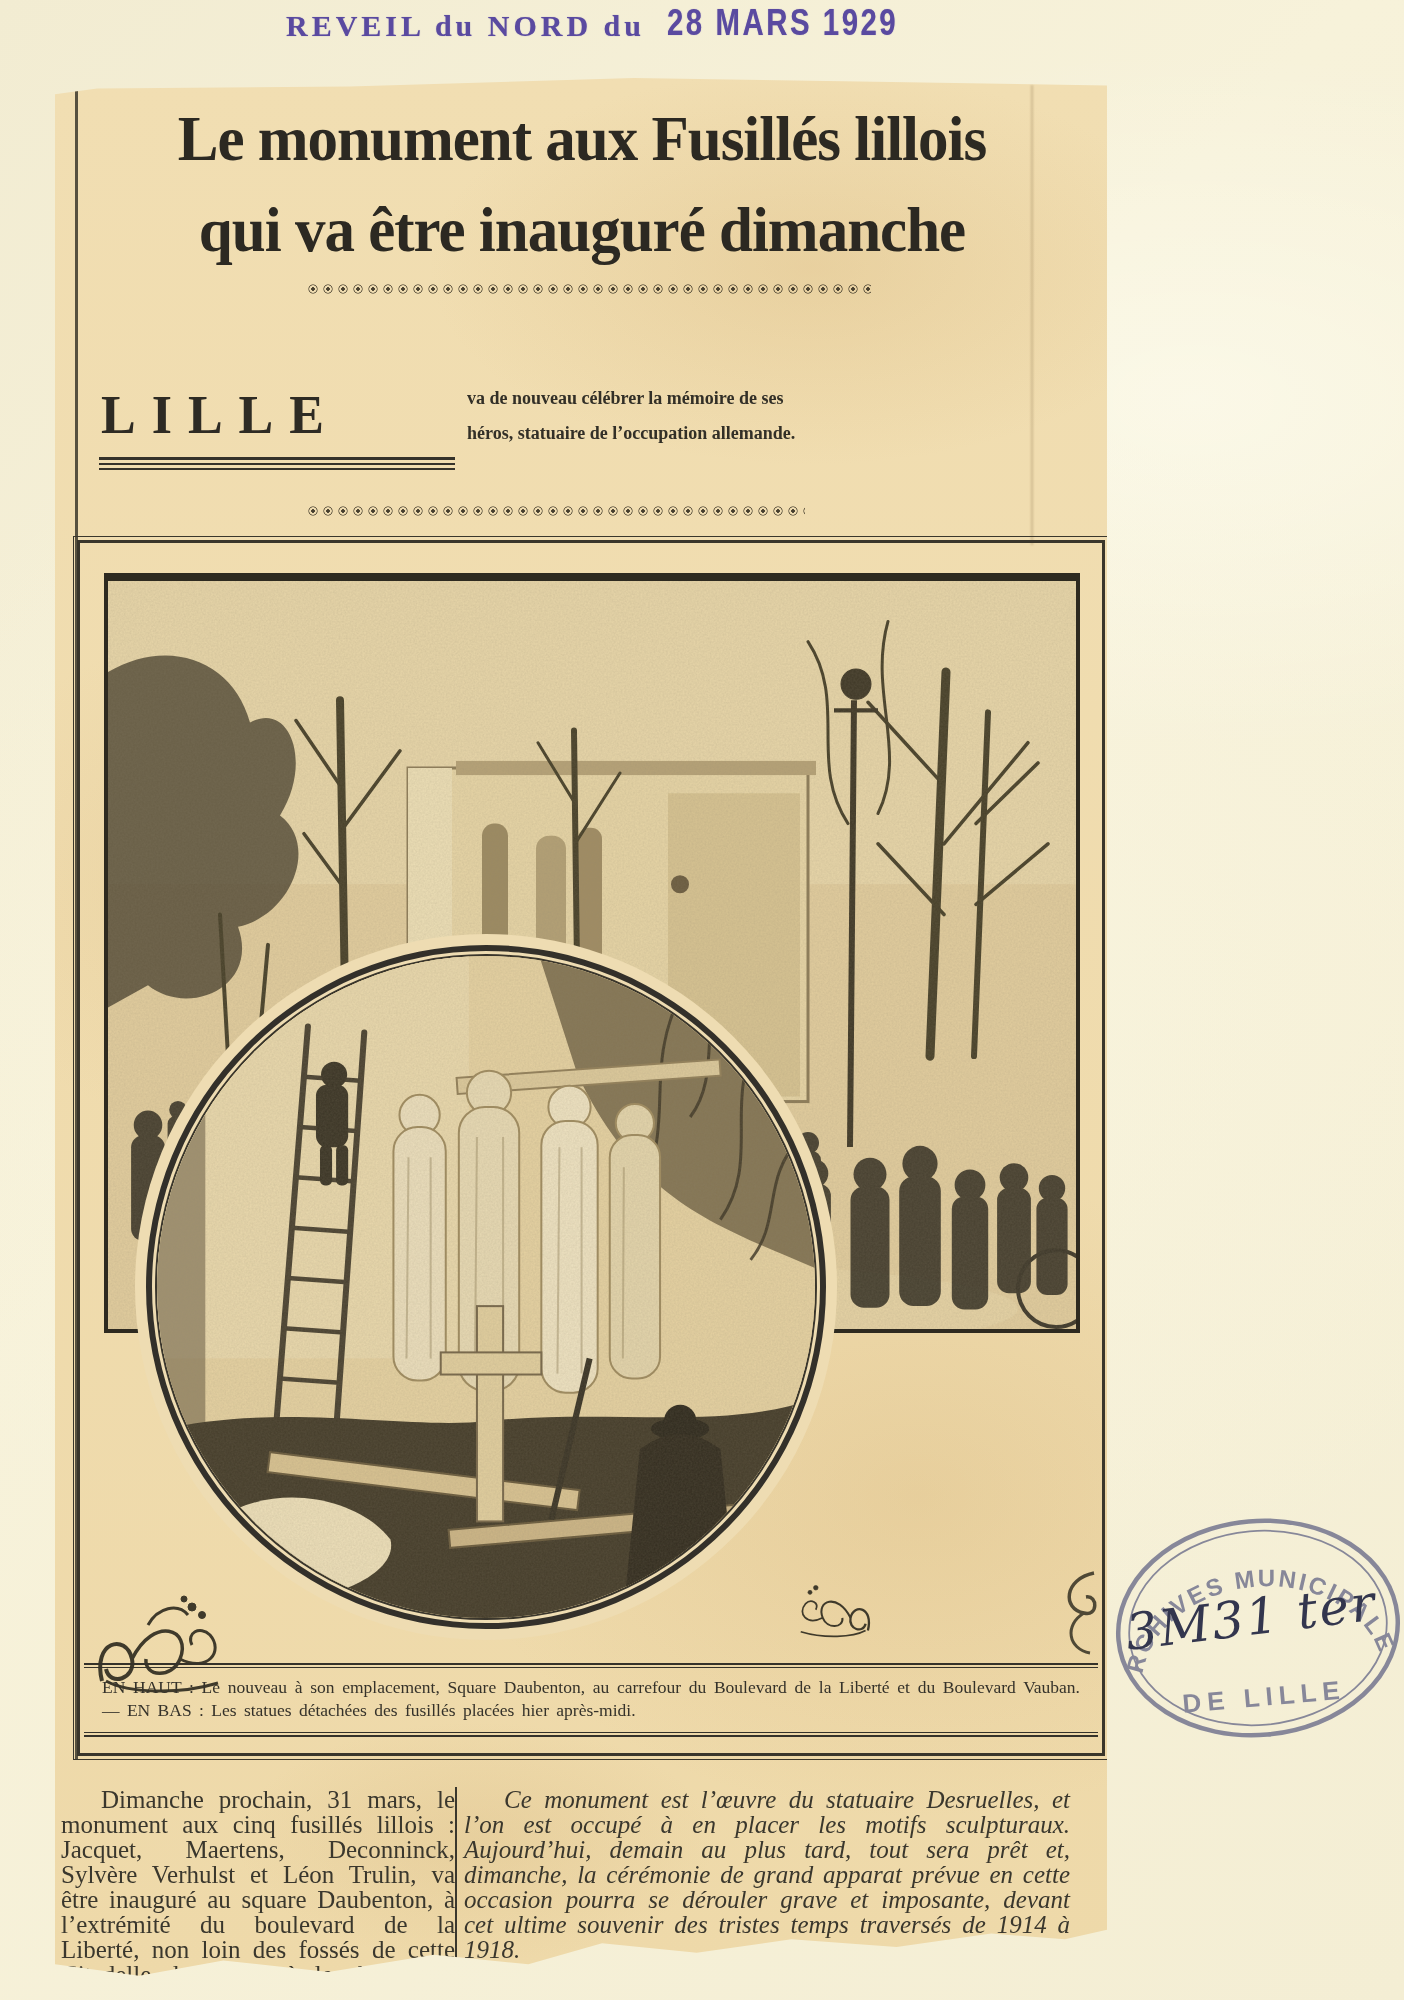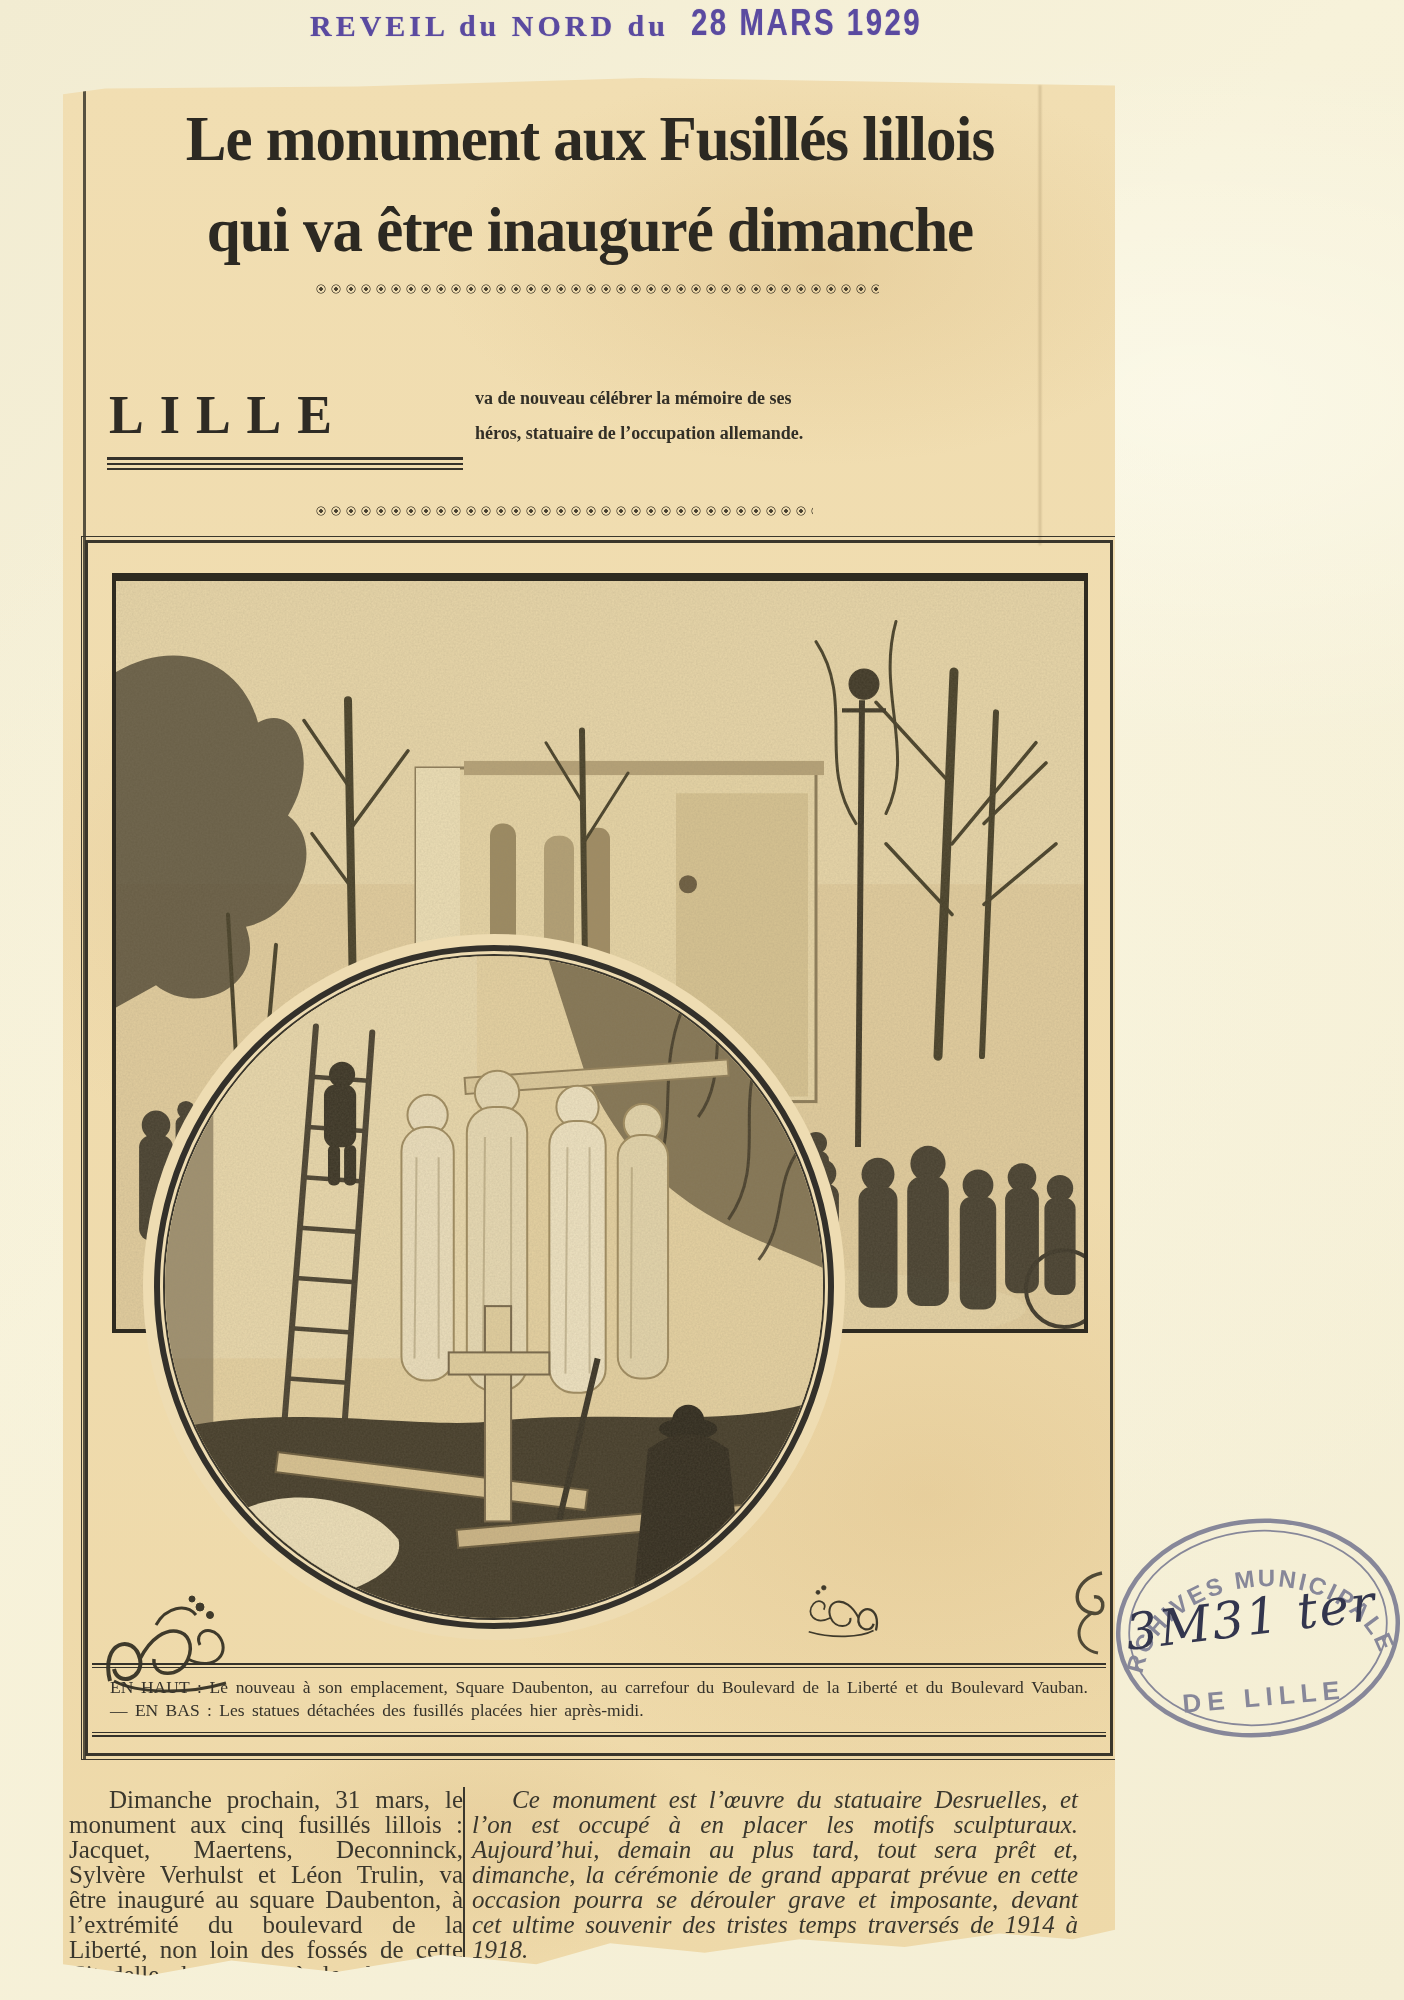--- a/index.html
+++ b/index.html
@@ -6,38 +6,37 @@
   .page{
     position:relative;width:1404px;height:2000px;overflow:hidden;
     background:
       radial-gradient(ellipse 900px 500px at 85% 20%, rgba(255,255,245,.5), transparent 70%),
       radial-gradient(ellipse 1200px 900px at 50% 50%, rgba(250,246,225,.6), transparent 80%),
       linear-gradient(135deg,#f2ecd2 0%,#f7f2da 40%,#f4eed4 100%);
     font-family:"Liberation Serif","DejaVu Serif",serif;color:#353128;
   }
   
   .top-stamp{position:absolute;left:286px;top:4px;display:flex;align-items:baseline;gap:22px;
-    color:#5a4aa0;text-shadow:0 0 1px rgba(90,74,160,.55);white-space:nowrap;margin-left:24px;}
+    color:#5a4aa0;text-shadow:0 0 1px rgba(90,74,160,.55);white-space:nowrap;}
   .top-stamp .label{font-family:"Liberation Serif",serif;font-weight:bold;font-size:30px;letter-spacing:4px;}
   .top-stamp .date{font-family:"Liberation Sans","DejaVu Sans",sans-serif;font-weight:bold;font-size:35px;
     letter-spacing:3px;transform:scale(.84,1.08);transform-origin:left bottom;}
   
   .clipping{
     position:absolute;left:55px;top:75px;width:1052px;height:1920px;
     background:
       radial-gradient(ellipse 620px 320px at 72% 10%, rgba(213,178,118,.30), transparent 62%),
       radial-gradient(ellipse 520px 420px at 18% 42%, rgba(219,188,132,.26), transparent 60%),
       radial-gradient(ellipse 740px 520px at 82% 74%, rgba(208,172,112,.26), transparent 62%),
       radial-gradient(ellipse 400px 200px at 40% 92%, rgba(205,170,112,.22), transparent 60%),
       linear-gradient(#f1deb2,#eed9a9);
     clip-path:polygon(0% 1.0%,4% .7%,28% .6%,55% .15%,78% .35%,100% .55%,
       100% 96.6%,96% 97.1%,89% 96.8%,80% 97.5%,70% 97.1%,61% 97.8%,52% 97.3%,
       45% 98.4%,36% 97.9%,26% 98.8%,16% 98.2%,8% 99.0%,0% 98.4%);
     box-shadow:2px 3px 8px rgba(120,95,50,.25);
-    margin-left:8px;
   }
   .left-rule{position:absolute;left:20px;top:12px;width:3px;height:1672px;background:#3c382c;opacity:.85;}
   .crease{position:absolute;left:976px;top:10px;width:2px;height:460px;background:rgba(120,95,55,.28);filter:blur(1px);}
   
   .headline{position:absolute;left:24px;top:18px;width:1006px;text-align:center;
     font-weight:bold;font-size:61px;line-height:88px;color:#2c2922;letter-spacing:-1px;
     transform:scaleY(1.04);transform-origin:top;}
   
   .spiral-rule{position:absolute;height:16px;background-repeat:repeat-x;background-size:15px 16px;
     background-image:

